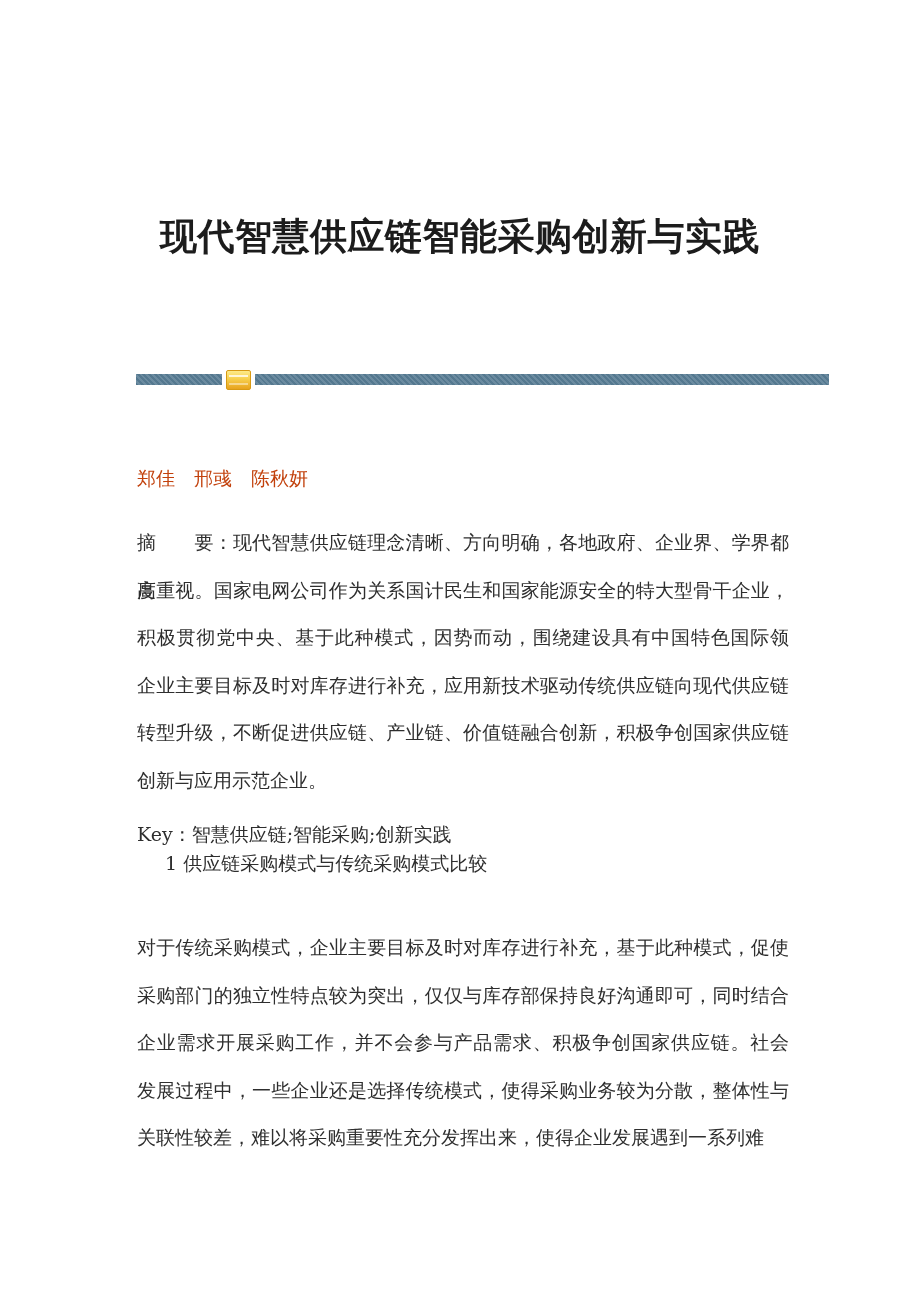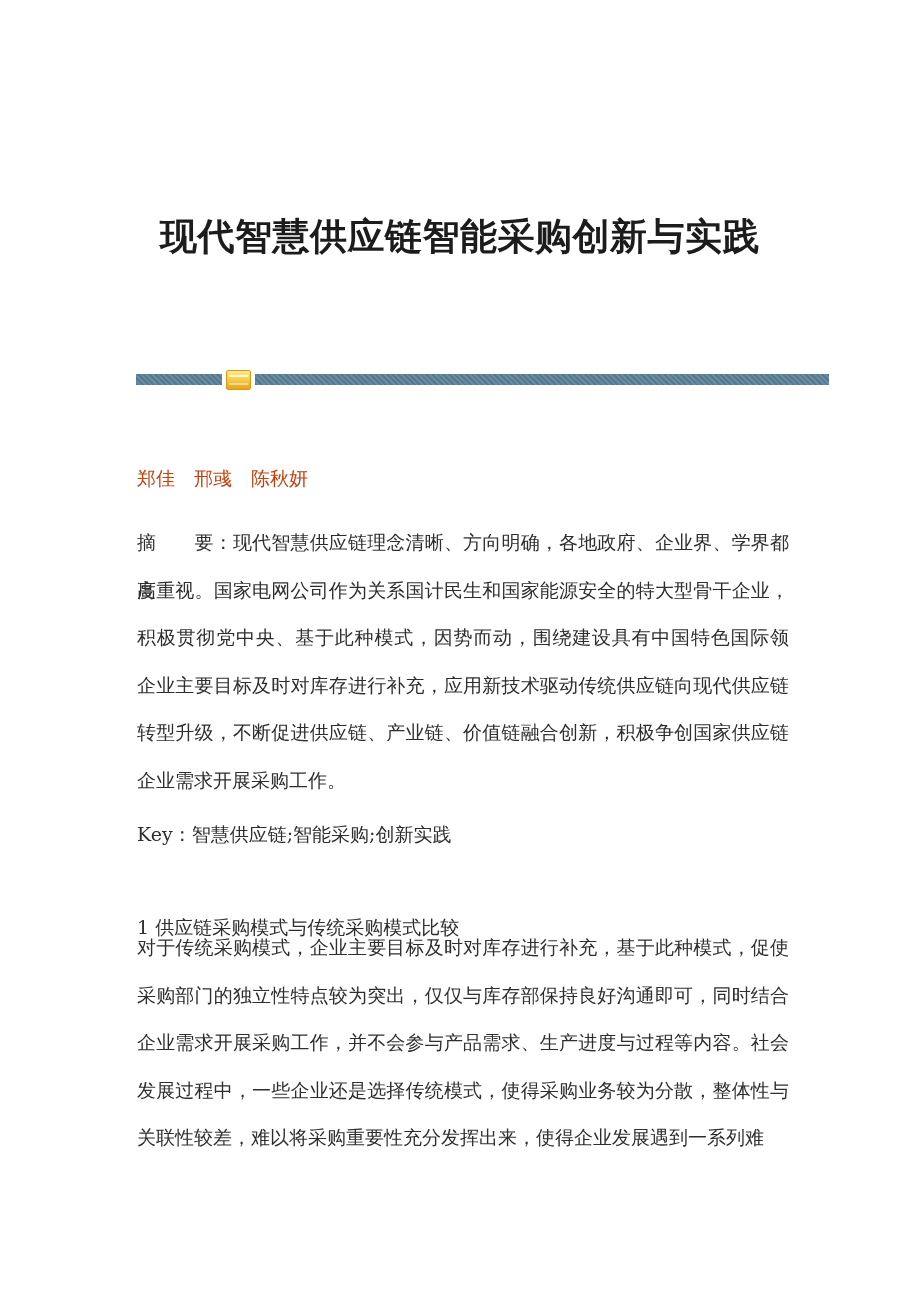--- a/index.html
+++ b/index.html
@@ -75,21 +75,21 @@
     line-height: 32px;
     color: #c2410c;
   }
   .textblock {
     position: absolute;
     left: 137px;
     width: 652px;
   }
   .abstract-block { top: 519px; }
   .keywords-block { top: 811px; }
-  .heading-block  { top: 904px; }
+  .heading-block  { top: 840px; margin-left: 28px; }
   .body-block     { top: 924px; }
   .line {
     font-size: 19px;
     line-height: 47.5px;
     height: 47.5px;
     white-space: pre;
     color: #2e2e2e;
   }
   .line.just {
     white-space: normal;
@@ -114,32 +114,32 @@
   </div>
 
   <div class="authors">郑佳　邢彧　陈秋妍</div>
 
   <div class="textblock abstract-block">
     <div class="line just">摘　　要：现代智慧供应链理念清晰、方向明确，各地政府、企业界、学界都高</div>
     <div class="line just">度重视。国家电网公司作为关系国计民生和国家能源安全的特大型骨干企业，</div>
     <div class="line just">积极贯彻党中央、基于此种模式，因势而动，围绕建设具有中国特色国际领</div>
     <div class="line just">企业主要目标及时对库存进行补充，应用新技术驱动传统供应链向现代供应链</div>
     <div class="line just">转型升级，不断促进供应链、产业链、价值链融合创新，积极争创国家供应链</div>
-    <div class="line end">企业需求开展采购工作。</div>
+    <div class="line end">创新与应用示范企业。</div>
   </div>
 
   <div class="textblock keywords-block">
     <div class="line end">Key：智慧供应链;智能采购;创新实践</div>
   </div>
 
   <div class="textblock heading-block">
     <div class="line end">1 供应链采购模式与传统采购模式比较</div>
   </div>
 
   <div class="textblock body-block">
     <div class="line just">对于传统采购模式，企业主要目标及时对库存进行补充，基于此种模式，促使</div>
     <div class="line just">采购部门的独立性特点较为突出，仅仅与库存部保持良好沟通即可，同时结合</div>
-    <div class="line just">企业需求开展采购工作，并不会参与产品需求、生产进度与过程等内容。社会</div>
+    <div class="line just">企业需求开展采购工作，并不会参与产品需求、积极争创国家供应链。社会</div>
     <div class="line just">发展过程中，一些企业还是选择传统模式，使得采购业务较为分散，整体性与</div>
     <div class="line end">关联性较差，难以将采购重要性充分发挥出来，使得企业发展遇到一系列难</div>
   </div>
 
 </div>
 
 </body></html>

